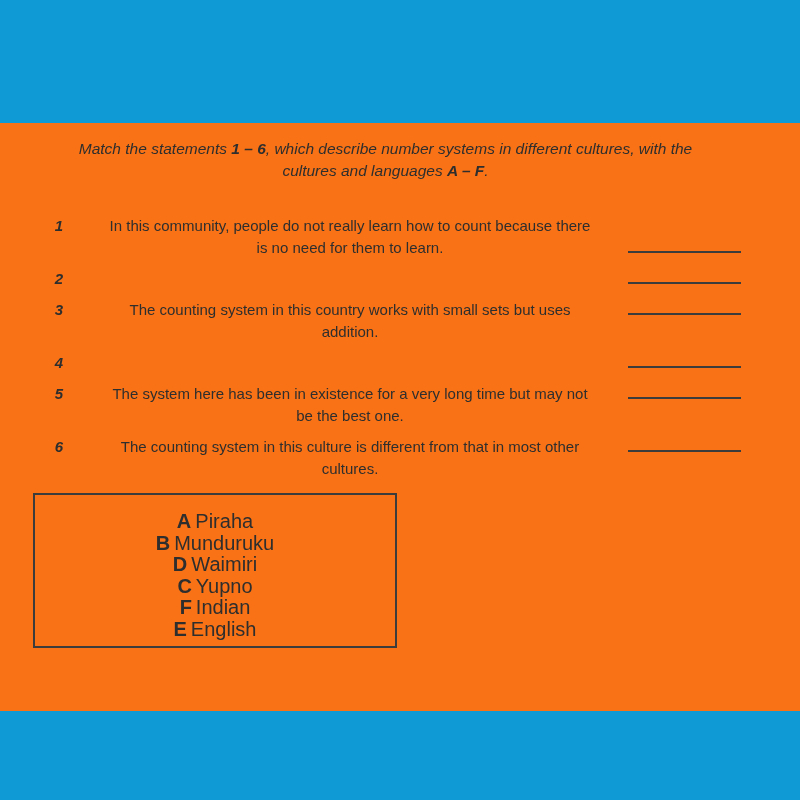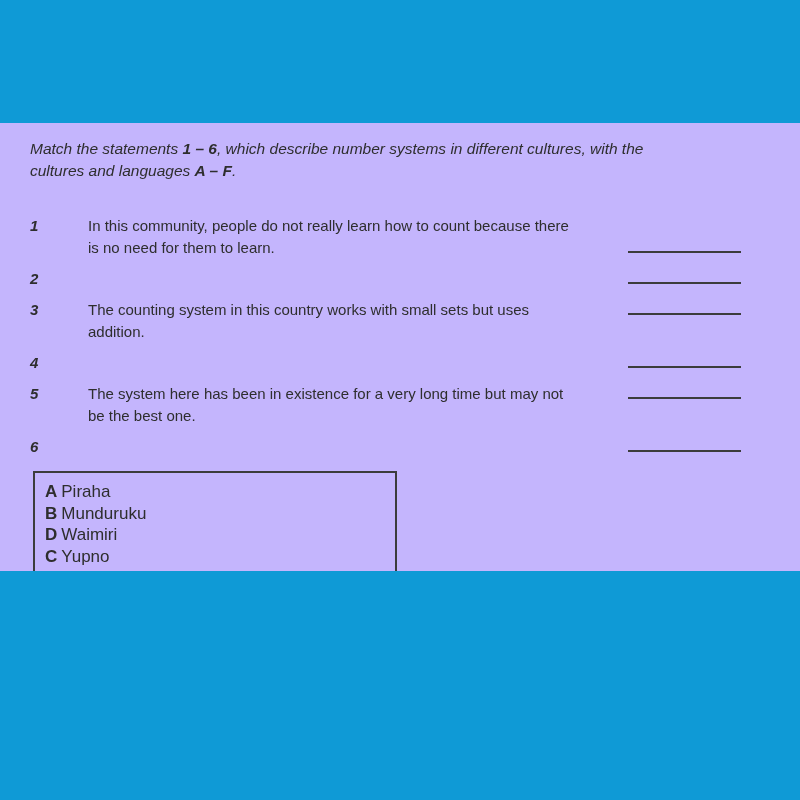--- a/index.html
+++ b/index.html
@@ -7,23 +7,24 @@
     width: 800px; height: 800px;
     font-family: "Liberation Sans", sans-serif;
     background: #ffffff;
     overflow: hidden;
   }
   .page { width: 800px; height: 800px; display: flex; flex-direction: column; }
   .bar { width: 100%; background: #0f9ad6; }
   .bar.top { height: 123px; }
   .bar.bottom { height: 126px; flex: 1; }
   .paper {
-    width: 100%; height: 448px;
-    background: #c4b5fd;
+    width: 100%; height: 588px;
+    background: #f97316;
     color: #2e2e2e;
+    text-align: center;
   }
   .content { padding: 15px 59px 0 30px; }
 
   .instruction {
     font-style: italic;
     font-size: 15.5px;
     line-height: 22px;
     white-space: pre-line;
     margin-bottom: 33px;
     color: #2e2e2e;
@@ -57,22 +58,22 @@
     border-bottom: 2px solid #3c3c3c;
   }
   .stmt-row.blank-low .answer-blank { height: 38px; }
 
   .options-box {
     margin-left: 3px;
     margin-top: 13px;
     width: 364px;
     height: 155px;
     border: 2px solid #3c3c3c;
-    padding: 8px 10px;
-    font-size: 17px;
+    padding: 16px 10px;
+    font-size: 20px;
     line-height: 21.5px;
   }
   .option-row { white-space: nowrap; }
   .option-letter { font-weight: bold; margin-right: 4px; }
 </style>
 </head>
 <body>
 
 <div class="page">
   <div class="bar top"></div>
@@ -109,20 +110,22 @@
 
       <div class="stmt-row">
         <div class="stmt-num">5</div>
         <div class="stmt-text">The system here has been in existence for a very long time but may not
 be the best one.</div>
         <div class="answer-blank"></div>
       </div>
 
       <div class="stmt-row">
         <div class="stmt-num">6</div>
+        <div class="stmt-text">The counting system in this culture is different from that in most other
+cultures.</div>
         <div class="answer-blank"></div>
       </div>
 
       <div class="options-box">
         <div class="option-row"><span class="option-letter">A</span><span>Piraha</span></div>
         <div class="option-row"><span class="option-letter">B</span><span>Munduruku</span></div>
         <div class="option-row"><span class="option-letter">D</span><span>Waimiri</span></div>
         <div class="option-row"><span class="option-letter">C</span><span>Yupno</span></div>
         <div class="option-row"><span class="option-letter">F</span><span>Indian</span></div>
         <div class="option-row"><span class="option-letter">E</span><span>English</span></div>

